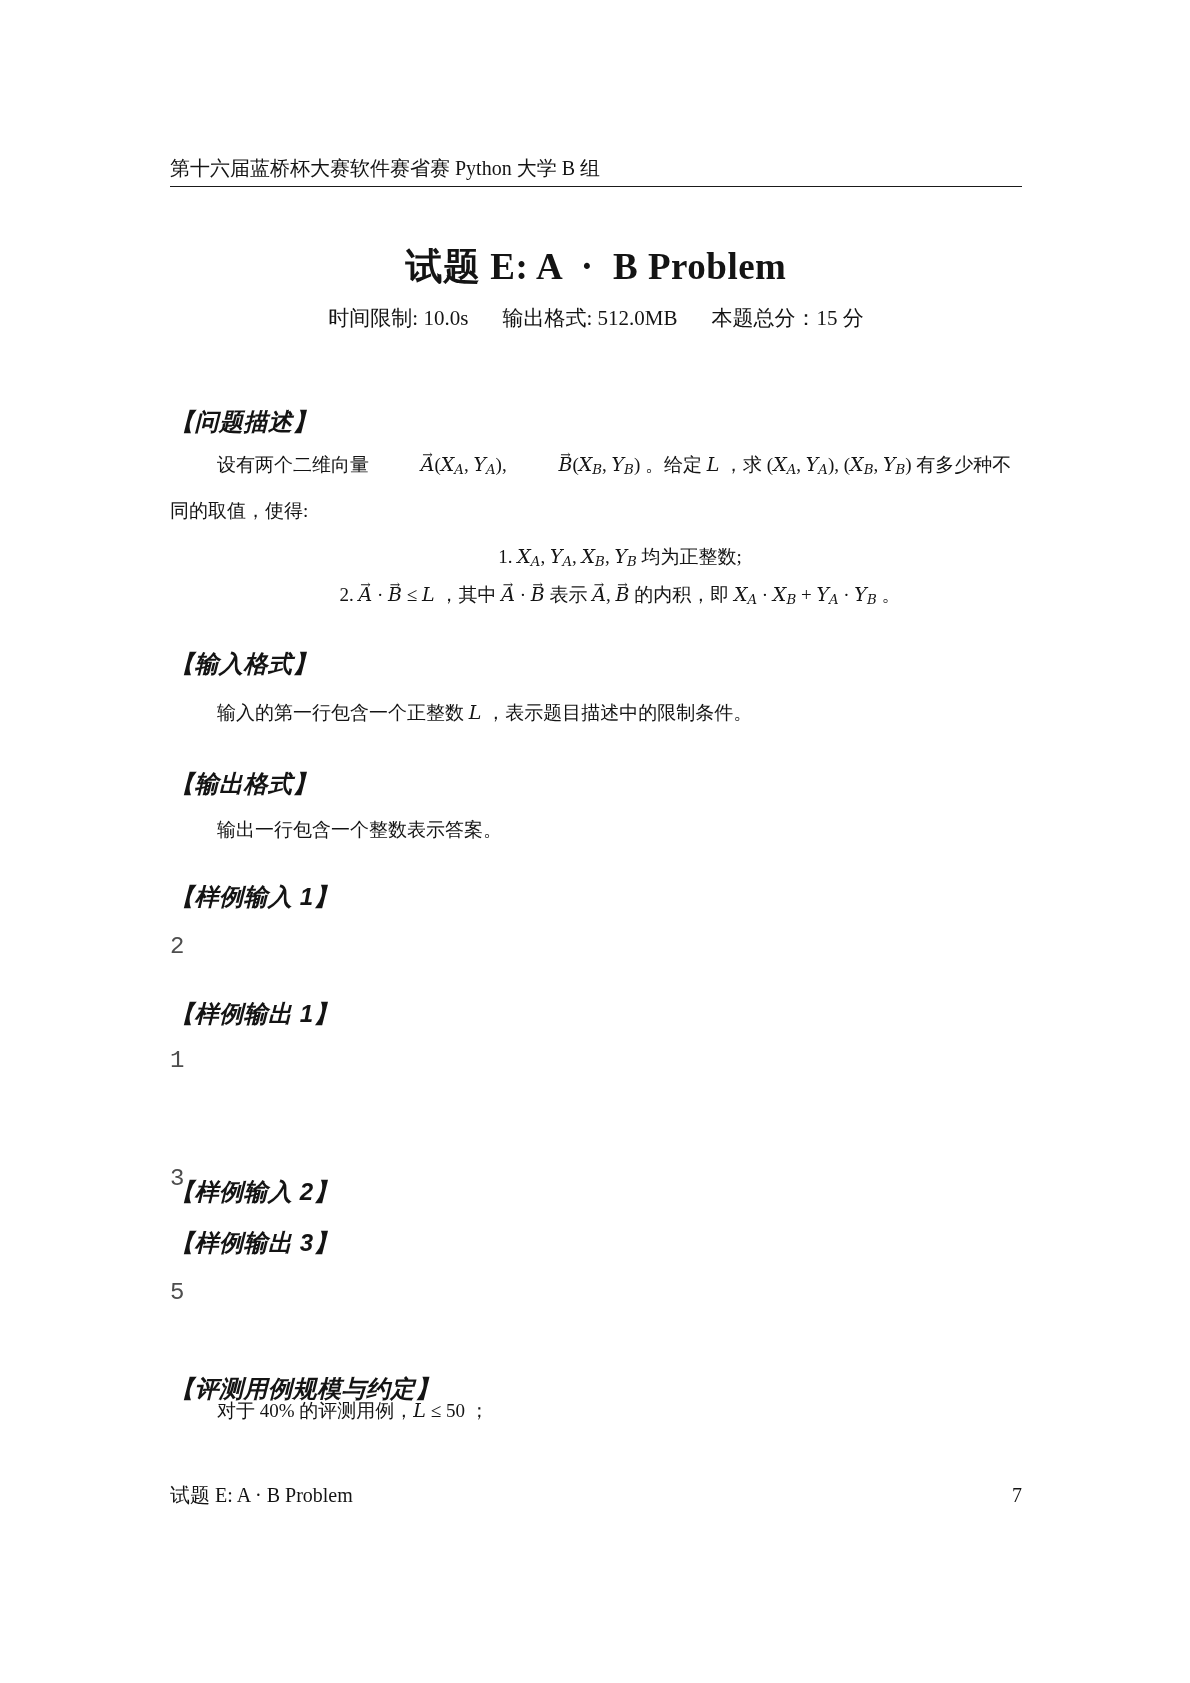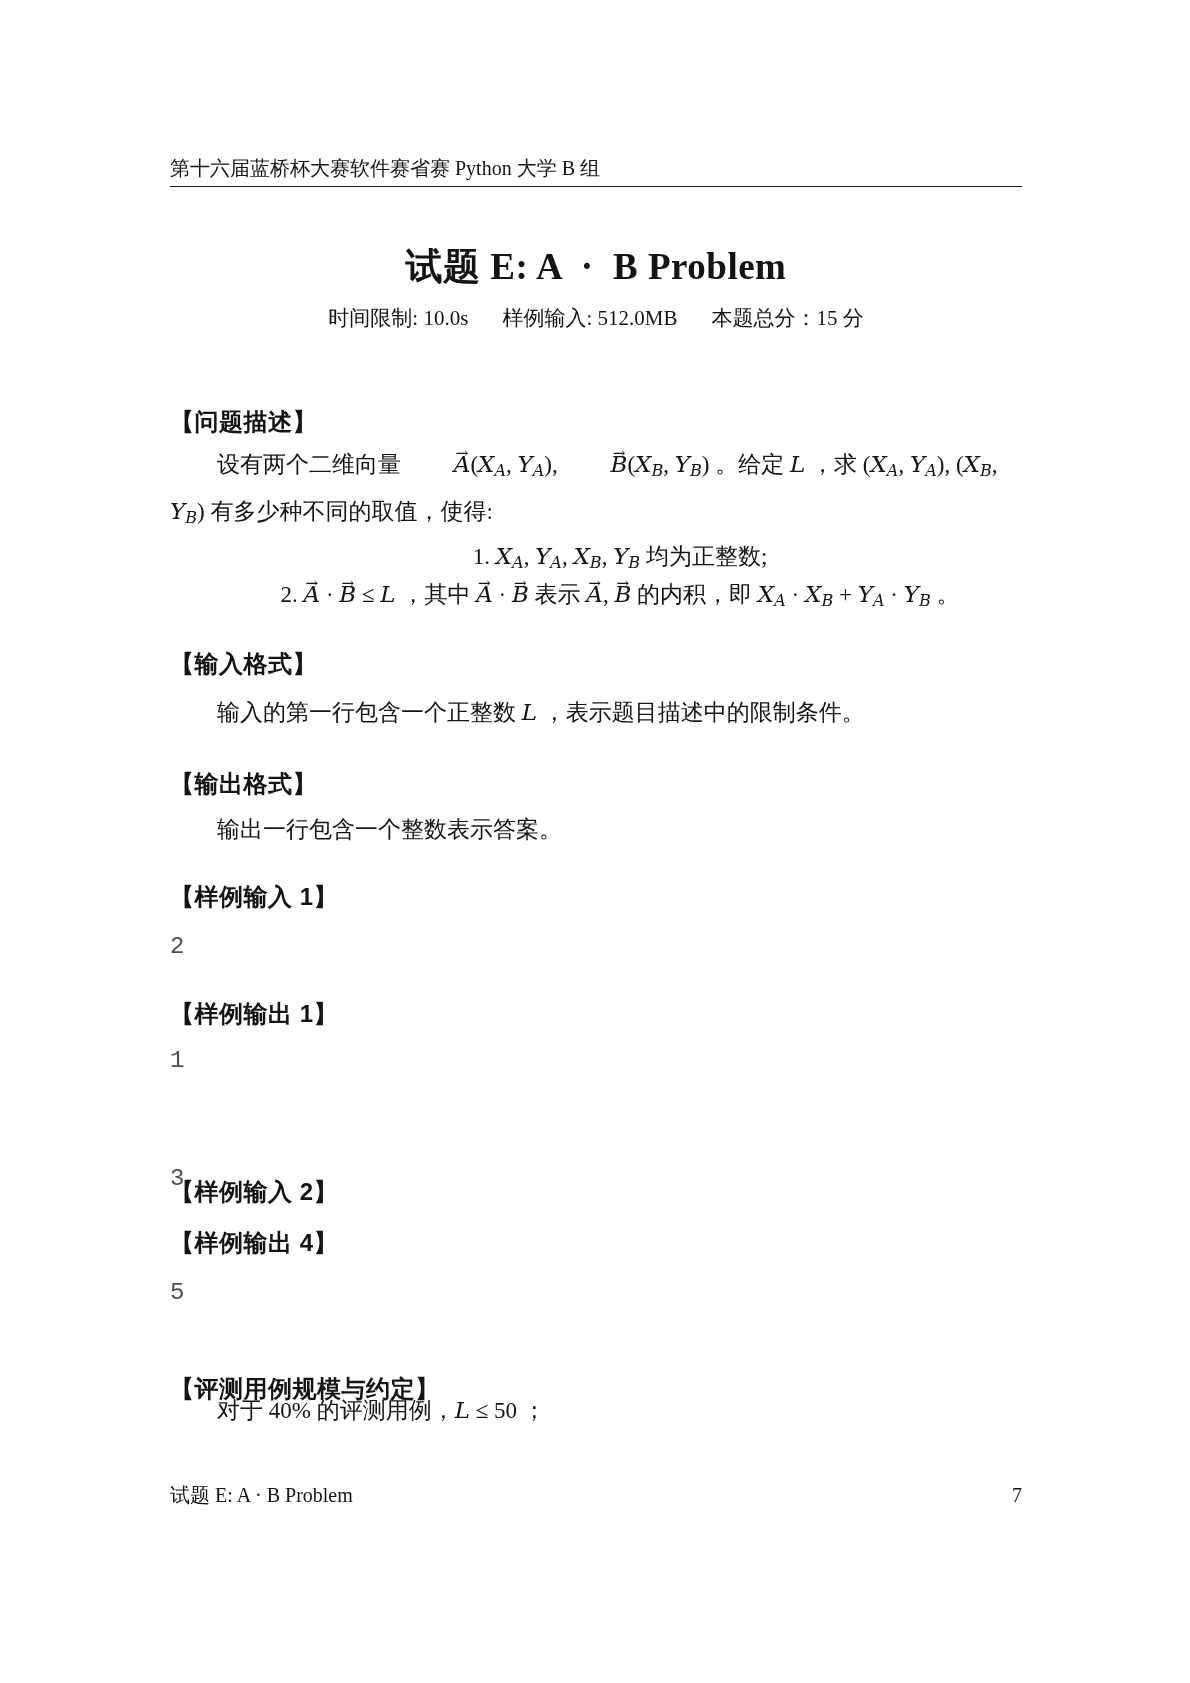--- a/index.html
+++ b/index.html
@@ -20,22 +20,23 @@
     margin:0; white-space:pre-wrap; letter-spacing:0.5px;
   }
   .meta {
     font-size:21px; line-height:30px;
     display:flex; justify-content:center; gap:34px;align-items:flex-end;
   }
   .sec {
     font-family:"Liberation Sans","DejaVu Sans",sans-serif;
     font-size:24px; font-weight:bold; margin:0; line-height:30px;
     letter-spacing:0.5px;
+    font-style:italic;
   }
-  .body { font-size:23px; line-height:46px; margin:0; }
+  .body { font-size:19px; line-height:46px; margin:0; }
   .indent { text-indent:47px; }
   .item { margin-left:50px; width:800px;text-align:center; }
   .code {
     font-family:"Liberation Mono","DejaVu Sans Mono",monospace;
     font-size:24px; line-height:34px; color:#4e4e4e; margin:0;
   }
   .footer { display:flex; justify-content:space-between; font-size:20px; line-height:26px; }
   .footer-left { white-space:pre-wrap; }
   
   .mi { font-style:italic; font-family:"DejaVu Serif","Liberation Serif",serif; }
@@ -54,21 +55,21 @@
 
   <div class="abs header-line" style="top:156px">
     <span>第十六届蓝桥杯大赛软件赛省赛 Python 大学 B 组</span>
   </div>
   <div class="abs rule" style="top:186px"></div>
 
   <h1 class="abs doc-title" style="top:242px">试题 E: A  ·  B Problem</h1>
 
   <div class="abs meta" style="top:303px">
     <span>时间限制: 10.0s</span>
-    <span>样例输入: 512.0MB</span>
+    <span>输出格式: 512.0MB</span>
     <span>本题总分：15 分</span>
   </div>
 
   <h2 class="abs sec" style="top:407px">【问题描述】</h2>
   <p class="abs body indent" style="top:441px">设有两个二维向量 <span class="mi vec">A</span>(<span class="mi">X<sub>A</sub></span>, <span class="mi">Y<sub>A</sub></span>), <span class="mi vec">B</span>(<span class="mi">X<sub>B</sub></span>, <span class="mi">Y<sub>B</sub></span>) 。给定 <span class="mi">L</span> ，求 (<span class="mi">X<sub>A</sub></span>, <span class="mi">Y<sub>A</sub></span>), (<span class="mi">X<sub>B</sub></span>, <span class="mi">Y<sub>B</sub></span>) 有多少种不同的取值，使得:</p>
   <p class="abs body item" style="top:533px">1. <span class="mi">X<sub>A</sub></span>, <span class="mi">Y<sub>A</sub></span>, <span class="mi">X<sub>B</sub></span>, <span class="mi">Y<sub>B</sub></span> 均为正整数;</p>
   <p class="abs body item" style="top:571px">2. <span class="mi vec">A</span> · <span class="mi vec">B</span> ≤ <span class="mi">L</span> ，其中 <span class="mi vec">A</span> · <span class="mi vec">B</span> 表示 <span class="mi vec">A</span>, <span class="mi vec">B</span> 的内积，即 <span class="mi">X<sub>A</sub></span> · <span class="mi">X<sub>B</sub></span> + <span class="mi">Y<sub>A</sub></span> · <span class="mi">Y<sub>B</sub></span> 。</p>
 
   <h2 class="abs sec" style="top:649px">【输入格式】</h2>
   <p class="abs body indent" style="top:689px">输入的第一行包含一个正整数 <span class="mi">L</span> ，表示题目描述中的限制条件。</p>
@@ -78,21 +79,21 @@
 
   <h2 class="abs sec" style="top:882px">【样例输入 1】</h2>
   <pre class="abs code" style="top:930px">2</pre>
 
   <h2 class="abs sec" style="top:999px">【样例输出 1】</h2>
   <pre class="abs code" style="top:1044px">1</pre>
 
   <h2 class="abs sec" style="top:1177px">【样例输入 2】</h2>
   <pre class="abs code" style="top:1162px">3</pre>
 
-  <h2 class="abs sec" style="top:1228px">【样例输出 4】</h2>
+  <h2 class="abs sec" style="top:1228px">【样例输出 3】</h2>
   <pre class="abs code" style="top:1276px">5</pre>
 
   <h2 class="abs sec" style="top:1374px">【评测用例规模与约定】</h2>
   <p class="abs body indent" style="top:1387px">对于 40% 的评测用例，<span class="mi">L</span> ≤ 50 ；</p>
 
   <div class="abs footer" style="top:1482px">
     <span class="footer-left">试题 E: A · B Problem</span>
     <span>7</span>
   </div>
 

